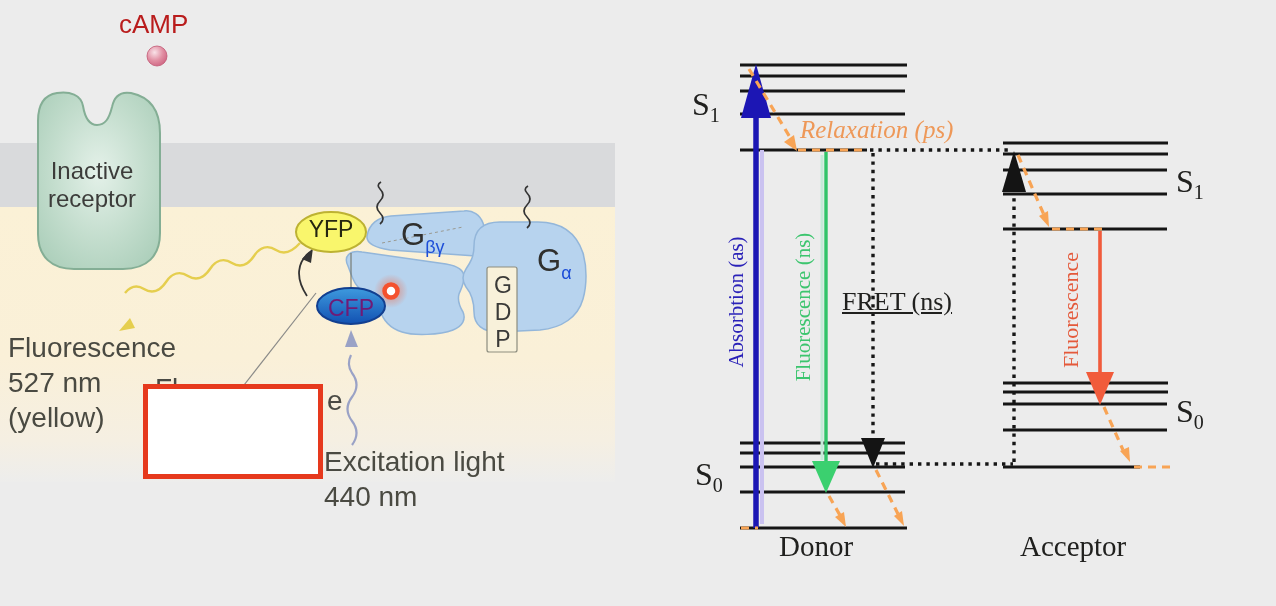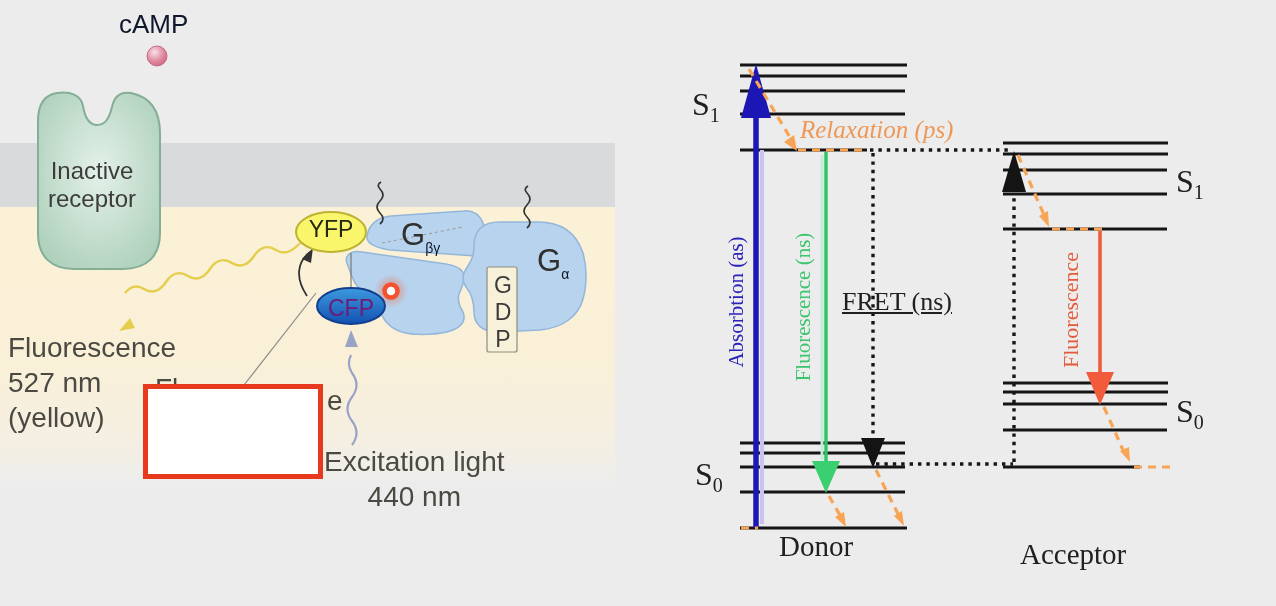--- a/index.html
+++ b/index.html
@@ -3,30 +3,30 @@
 <meta charset="utf-8">
 <style>
   html,body{margin:0;padding:0;background:#ececec;}
   .stage{position:relative;width:1276px;height:606px;background:#ececec;
          font-family:"Liberation Sans",sans-serif;overflow:hidden;}
   .membrane{position:absolute;left:0;top:143px;width:615px;height:64px;background:#d9dadc;}
   .cytoplasm{position:absolute;left:0;top:207px;width:615px;height:275px;
              background:linear-gradient(#fbf1d6 0%,#faf0d8 55%,#f5efe2 85%,#ededec 100%);}
   svg.art{position:absolute;left:0;top:0;z-index:2;}
   .lbl{position:absolute;z-index:3;color:#4a4a44;white-space:nowrap;}
-  .sans26{font-size:26px;color:#0f172a;}
+  .sans26{font-size:26px;color:#b91c1c;}
   .sans28{font-size:28px;line-height:35px;color:#4a4a42;}
   .ctr{text-align:center;}
   .slbl{position:absolute;z-index:3;white-space:nowrap;color:#20201e;
         font-family:"Liberation Serif","DejaVu Serif",serif;}
   .slevel{font-size:32px;}
   .slevel .sub{font-size:20px;vertical-align:-7px;}
   .rot{transform:translate(-50%,-50%) rotate(-90deg);transform-origin:center;}
   .gmain{font-size:31px;color:#2f2f2d;}
-  .gsub{font-size:14px;color:#0f172a;vertical-align:-8px;}
+  .gsub{font-size:18px;color:#1d4ed8;vertical-align:-8px;}
   .frag{overflow:hidden;}
   .redbox{position:absolute;left:143px;top:384px;width:180px;height:95px;z-index:5;
           background:#ffffff;border:5px solid #e6391d;box-sizing:border-box;}
 </style>
 </head>
 <body>
 
 <div class="stage">
 
   <div class="membrane"></div>
@@ -200,21 +200,21 @@
   <div class="lbl ctr" style="left:489px;top:272px;width:28px;font-size:23px;color:#3a3a38;">G</div>
   <div class="lbl ctr" style="left:489px;top:299px;width:28px;font-size:23px;color:#3a3a38;">D</div>
   <div class="lbl ctr" style="left:489px;top:326px;width:28px;font-size:23px;color:#3a3a38;">P</div>
 
   <div class="lbl sans28" style="left:8px;top:330px;">
     <div>Fluorescence</div>
     <div>527 nm</div>
     <div>(yellow)</div>
   </div>
 
-  <div class="lbl sans28" style="left:324px;top:444px;text-align:center;">
+  <div class="lbl sans28" style="left:324px;top:444px;">
     <div>Excitation light</div>
     <div>440 nm</div>
   </div>
 
   <div class="lbl frag" style="left:155px;top:373px;height:12px;font-size:28px;z-index:4;">Fl</div>
   <div class="lbl" style="left:327px;top:385px;font-size:28px;z-index:4;">e</div>
 
   <div class="redbox"></div>
 
   <div class="slbl slevel" style="left:692px;top:86px;">
@@ -231,15 +231,15 @@
   </div>
 
   <div class="slbl" style="left:800px;top:116px;font-size:25px;color:#ee9858;font-style:italic;">Relaxation (ps)</div>
   <div class="slbl" style="left:842px;top:287px;font-size:26px;text-decoration:underline;">FRET (ns)</div>
 
   <div class="slbl rot" style="left:736px;top:302px;font-size:21px;color:#2a22b8;">Absorbtion (as)</div>
   <div class="slbl rot" style="left:803px;top:307px;font-size:21px;color:#3cc56e;">Fluorescence (ns)</div>
   <div class="slbl rot" style="left:1071px;top:310px;font-size:22px;color:#e4593a;">Fluorescence</div>
 
   <div class="slbl" style="left:779px;top:530px;font-size:29px;">Donor</div>
-  <div class="slbl" style="left:1020px;top:530px;font-size:29px;margin-top:8px;">Acceptor</div>
+  <div class="slbl" style="left:1020px;top:530px;font-size:29px;">Acceptor</div>
 
 </div>
 
 </body></html>

